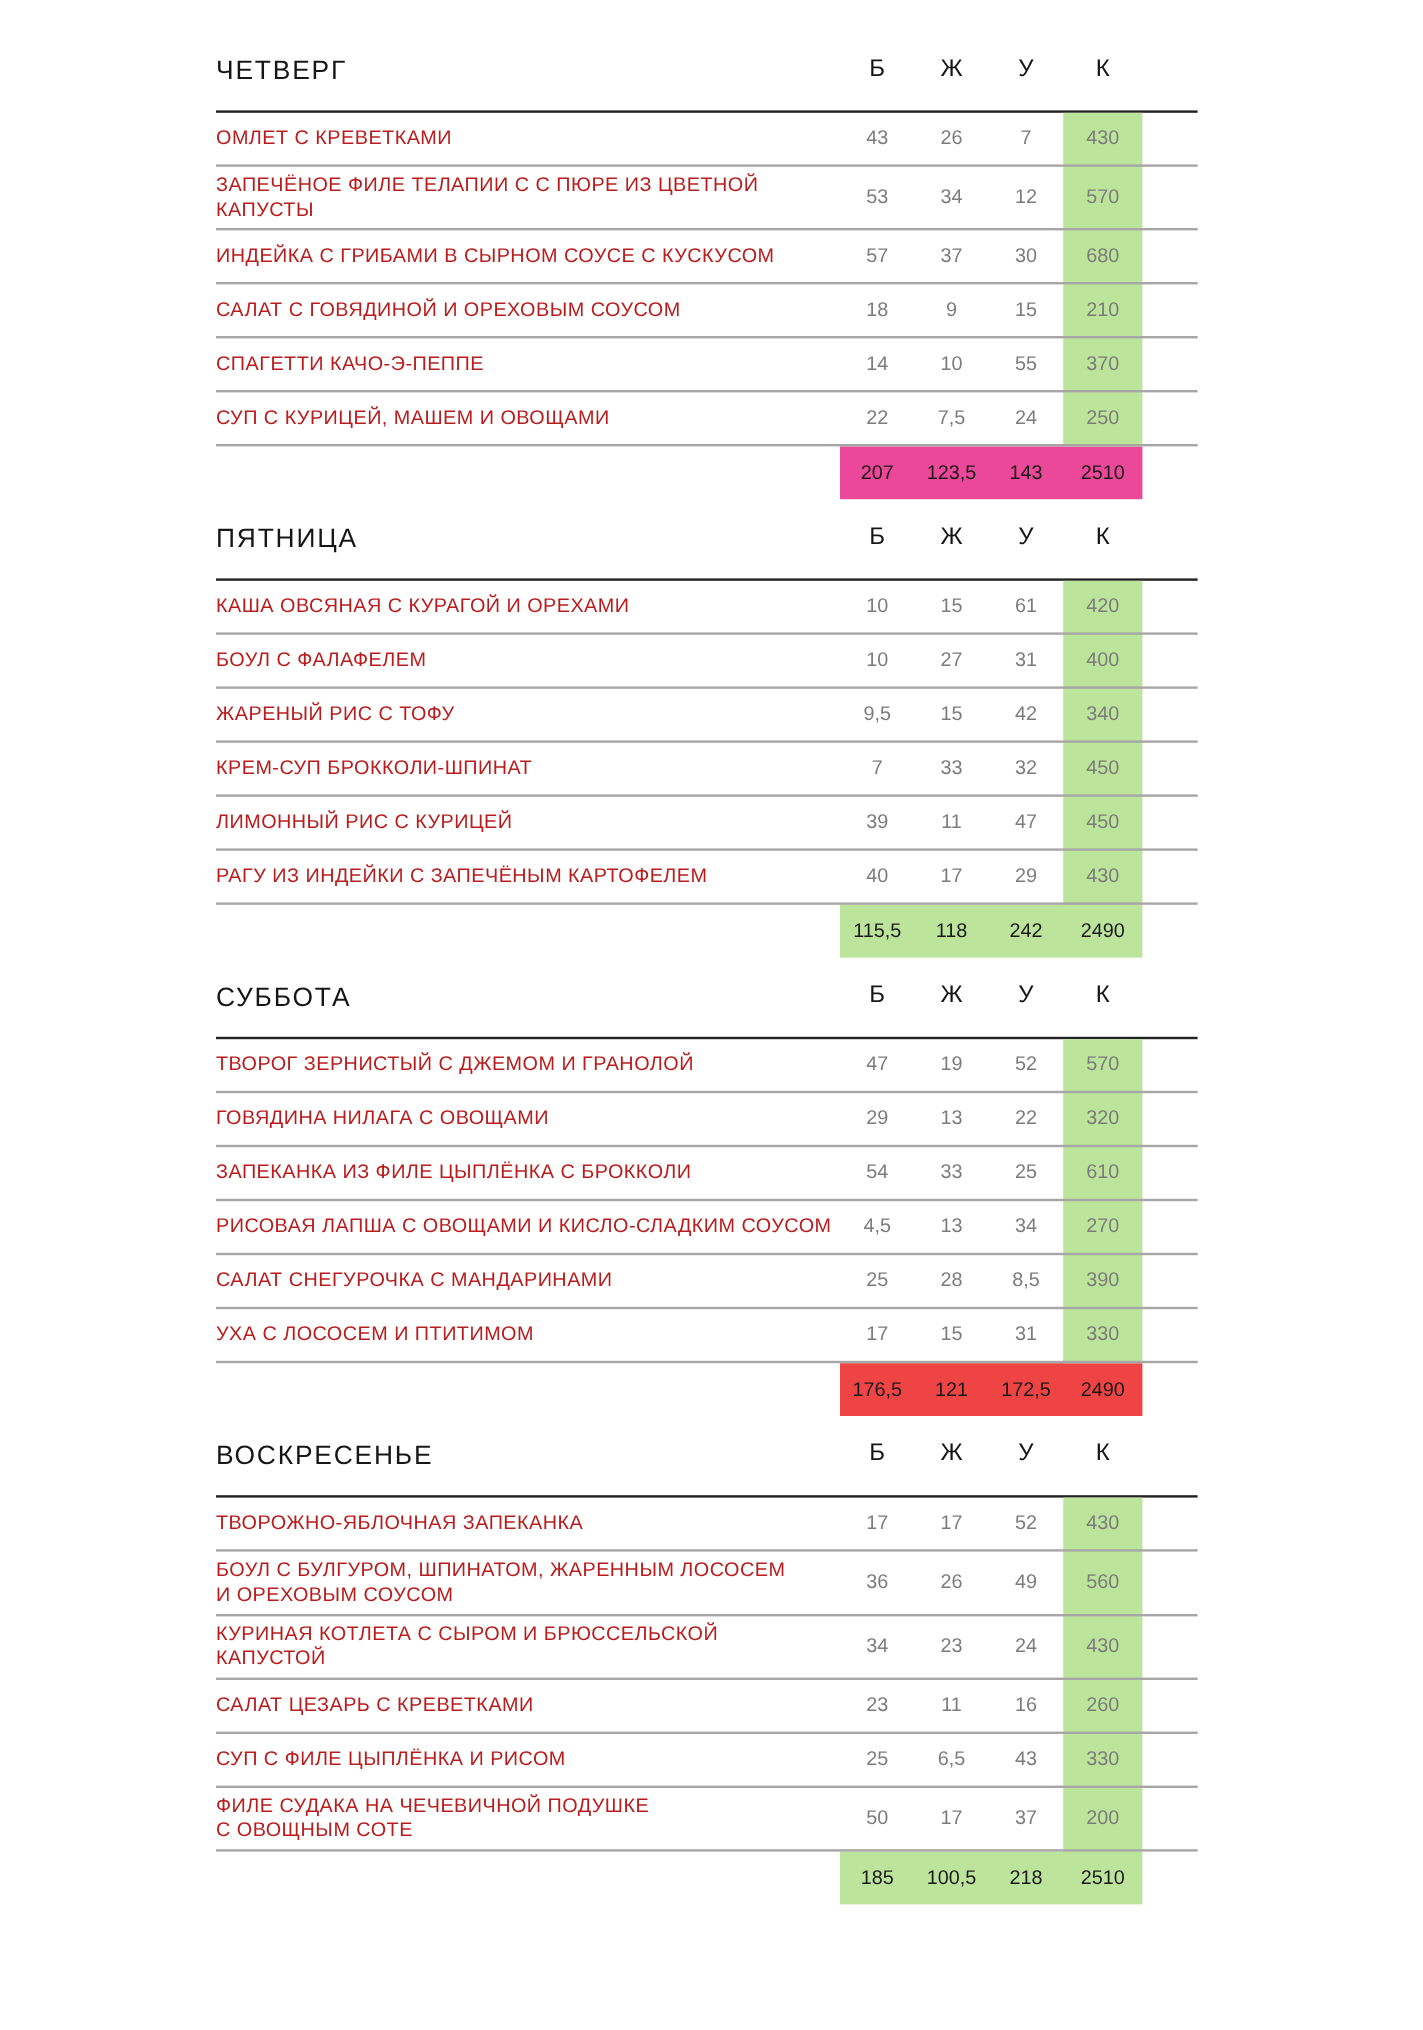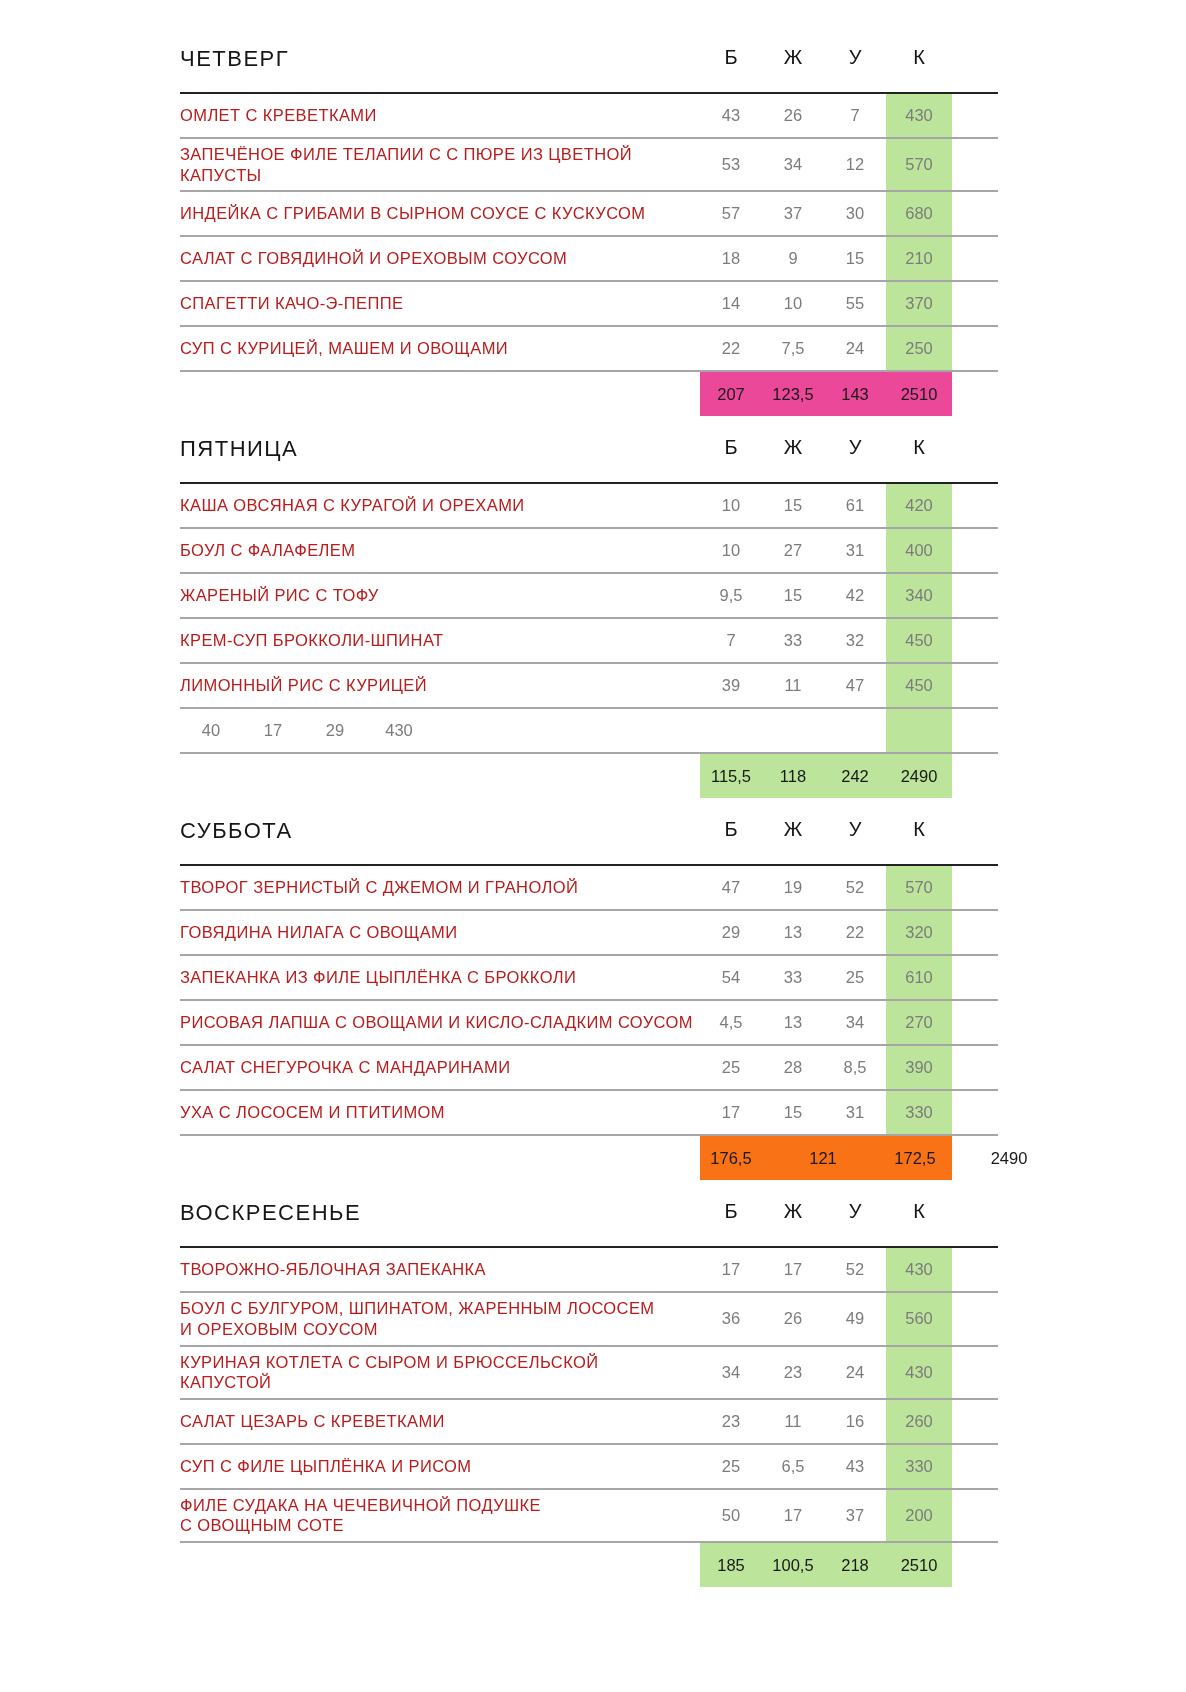--- a/index.html
+++ b/index.html
@@ -235,20 +235,21 @@
   <div class="dish-row">
     <div class="dish-name">ЛИМОННЫЙ РИС С КУРИЦЕЙ</div>
     <div class="colcell">39</div>
     <div class="colcell">11</div>
     <div class="colcell">47</div>
     <div class="colcell kcal">450</div>
     <div class="colcell spacer"></div>
   </div>
 
   <div class="dish-row">
+    <div class="dish-name">РАГУ ИЗ ИНДЕЙКИ С ЗАПЕЧЁНЫМ КАРТОФЕЛЕМ</div>
     <div class="colcell">40</div>
     <div class="colcell">17</div>
     <div class="colcell">29</div>
     <div class="colcell kcal">430</div>
     <div class="colcell spacer"></div>
   </div>
 </div>
     <div class="totals-row" style="background: rgb(188, 228, 155);">
       <div class="colcell">115,5</div>
       <div class="colcell">118</div>
@@ -317,21 +318,21 @@
 
   <div class="dish-row">
     <div class="dish-name">УХА С ЛОСОСЕМ И ПТИТИМОМ</div>
     <div class="colcell">17</div>
     <div class="colcell">15</div>
     <div class="colcell">31</div>
     <div class="colcell kcal">330</div>
     <div class="colcell spacer"></div>
   </div>
 </div>
-    <div class="totals-row" style="background: #f97316; gap: 30px;">
+    <div class="totals-row" style="background: #ef4444;">
       <div class="colcell">176,5</div>
       <div class="colcell">121</div>
       <div class="colcell">172,5</div>
       <div class="colcell kcal">2490</div>
     </div>
   </section>
 
   <section class="day-section">
     <div class="day-header">
       <div class="day-title">ВОСКРЕСЕНЬЕ</div>

